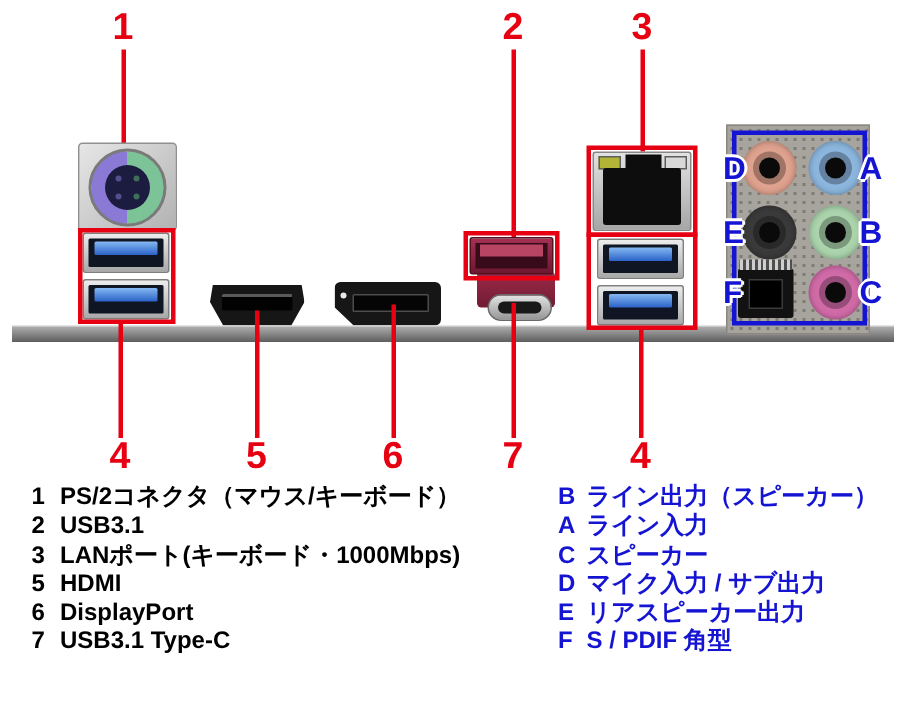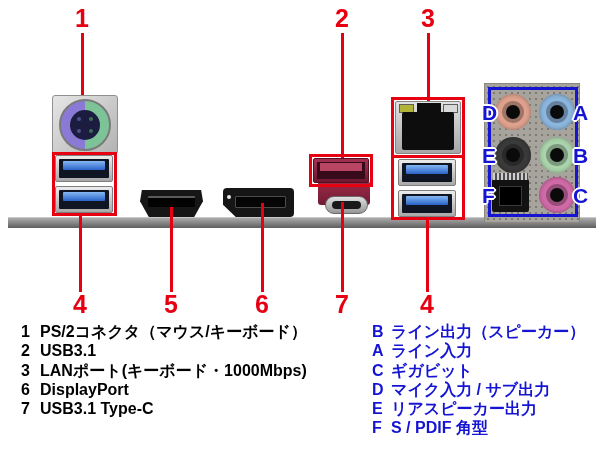--- a/index.html
+++ b/index.html
@@ -182,26 +182,27 @@
   <div class="callout-num" style="left:65px;top:292px;">4</div>
   <div class="callout-num" style="left:156px;top:292px;">5</div>
   <div class="callout-num" style="left:247px;top:292px;">6</div>
   <div class="callout-num" style="left:327px;top:292px;">7</div>
   <div class="callout-num" style="left:412px;top:292px;">4</div>
 
   <div class="legend legend-red">
     <div><span class="lnum">1</span><span>PS/2コネクタ（マウス/キーボード）</span></div>
     <div><span class="lnum">2</span><span>USB3.1</span></div>
     <div><span class="lnum">3</span><span>LANポート(キーボード・1000Mbps)</span></div>
+    <div><span class="lnum">5</span><span>HDMI</span></div>
     <div><span class="lnum">6</span><span>DisplayPort</span></div>
     <div><span class="lnum">7</span><span>USB3.1 Type-C</span></div>
   </div>
 
   <div class="legend legend-blue">
     <div><span class="lnum">B</span><span>ライン出力（スピーカー）</span></div>
     <div><span class="lnum">A</span><span>ライン入力</span></div>
-    <div><span class="lnum">C</span><span>ギガビット</span></div>
+    <div><span class="lnum">C</span><span>スピーカー</span></div>
     <div><span class="lnum">D</span><span>マイク入力 / サブ出力</span></div>
     <div><span class="lnum">E</span><span>リアスピーカー出力</span></div>
     <div><span class="lnum">F</span><span>S / PDIF 角型</span></div>
   </div>
 
 </div>
 
 </body></html>

